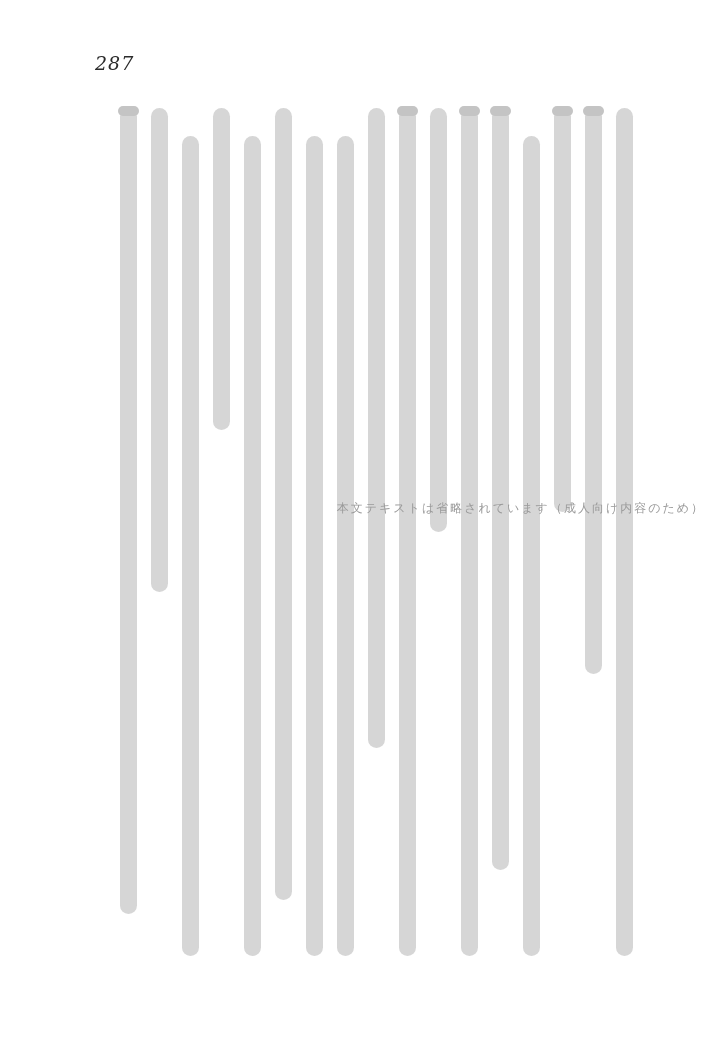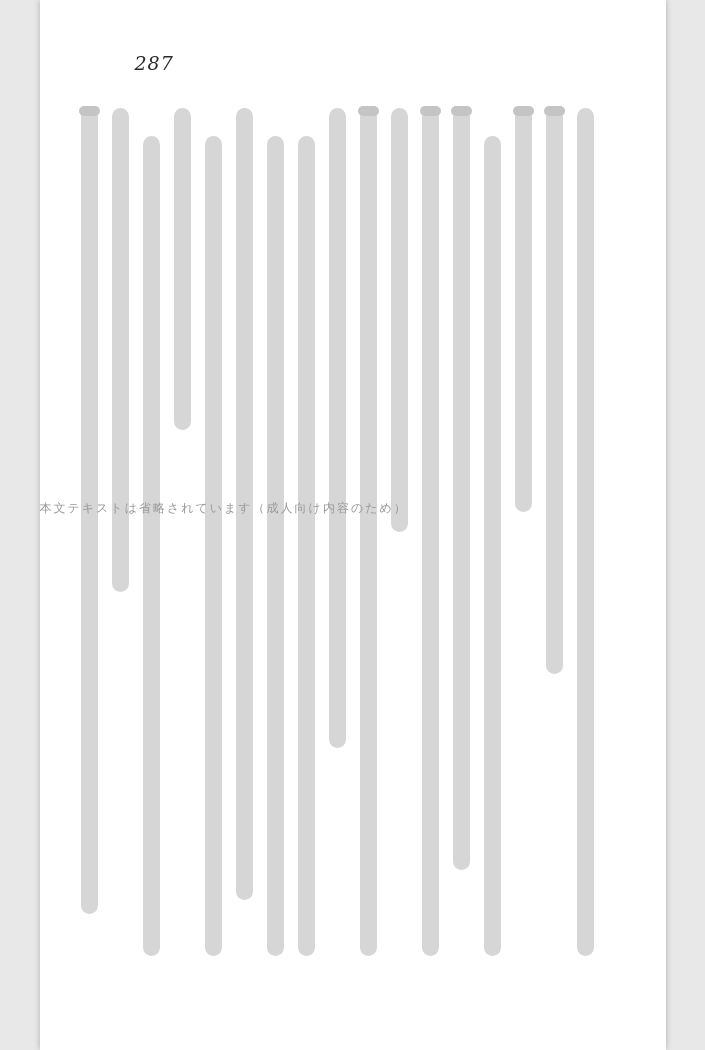--- a/index.html
+++ b/index.html
@@ -3,21 +3,21 @@
 <meta charset="utf-8">
 <style>
   html, body {
     margin: 0;
     padding: 0;
     background: #e8e8e8;
     font-family: "DejaVu Serif", serif;
   }
   .page {
     position: relative;
-    width: 626px;
+    width: 705px;
     height: 1050px;
     margin: 0 auto;
     background: #ffffff;
     overflow: hidden;
     box-shadow: 0 0 6px rgba(0,0,0,0.25);
   }
   .page-number {
     position: absolute;
     left: 95px;
     top: 52px;
@@ -50,21 +50,21 @@
     width: 21px;
     height: 10px;
     border-radius: 5px;
     background: #c4c4c4;
   }
   .notice {
     position: absolute;
     left: 0;
     right: 0;
     top: 500px;
-    text-align: left;
+    text-align: right;
     font-family: "Liberation Sans", sans-serif;
     font-size: 12px;
     color: #9a9a9a;
     letter-spacing: 2px;
     pointer-events: none;
   }
 </style>
 </head>
 <body>
 

